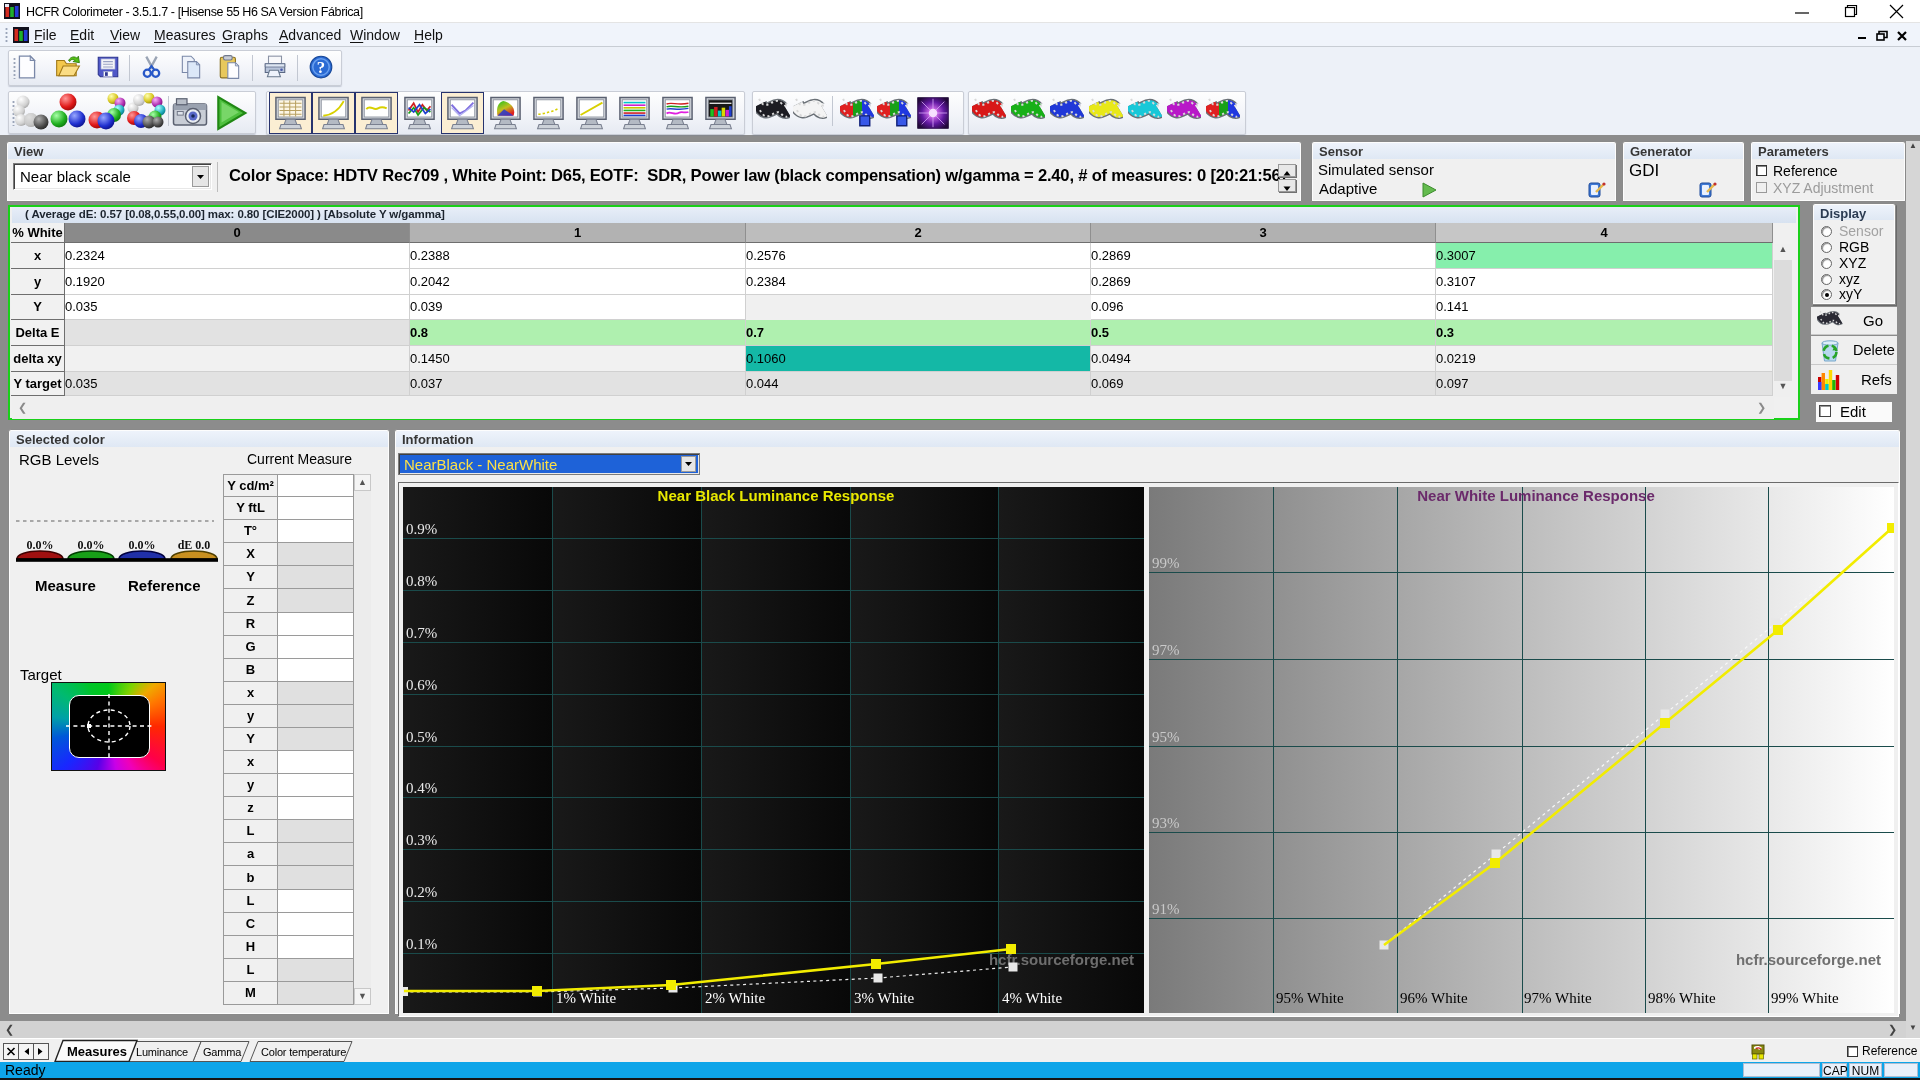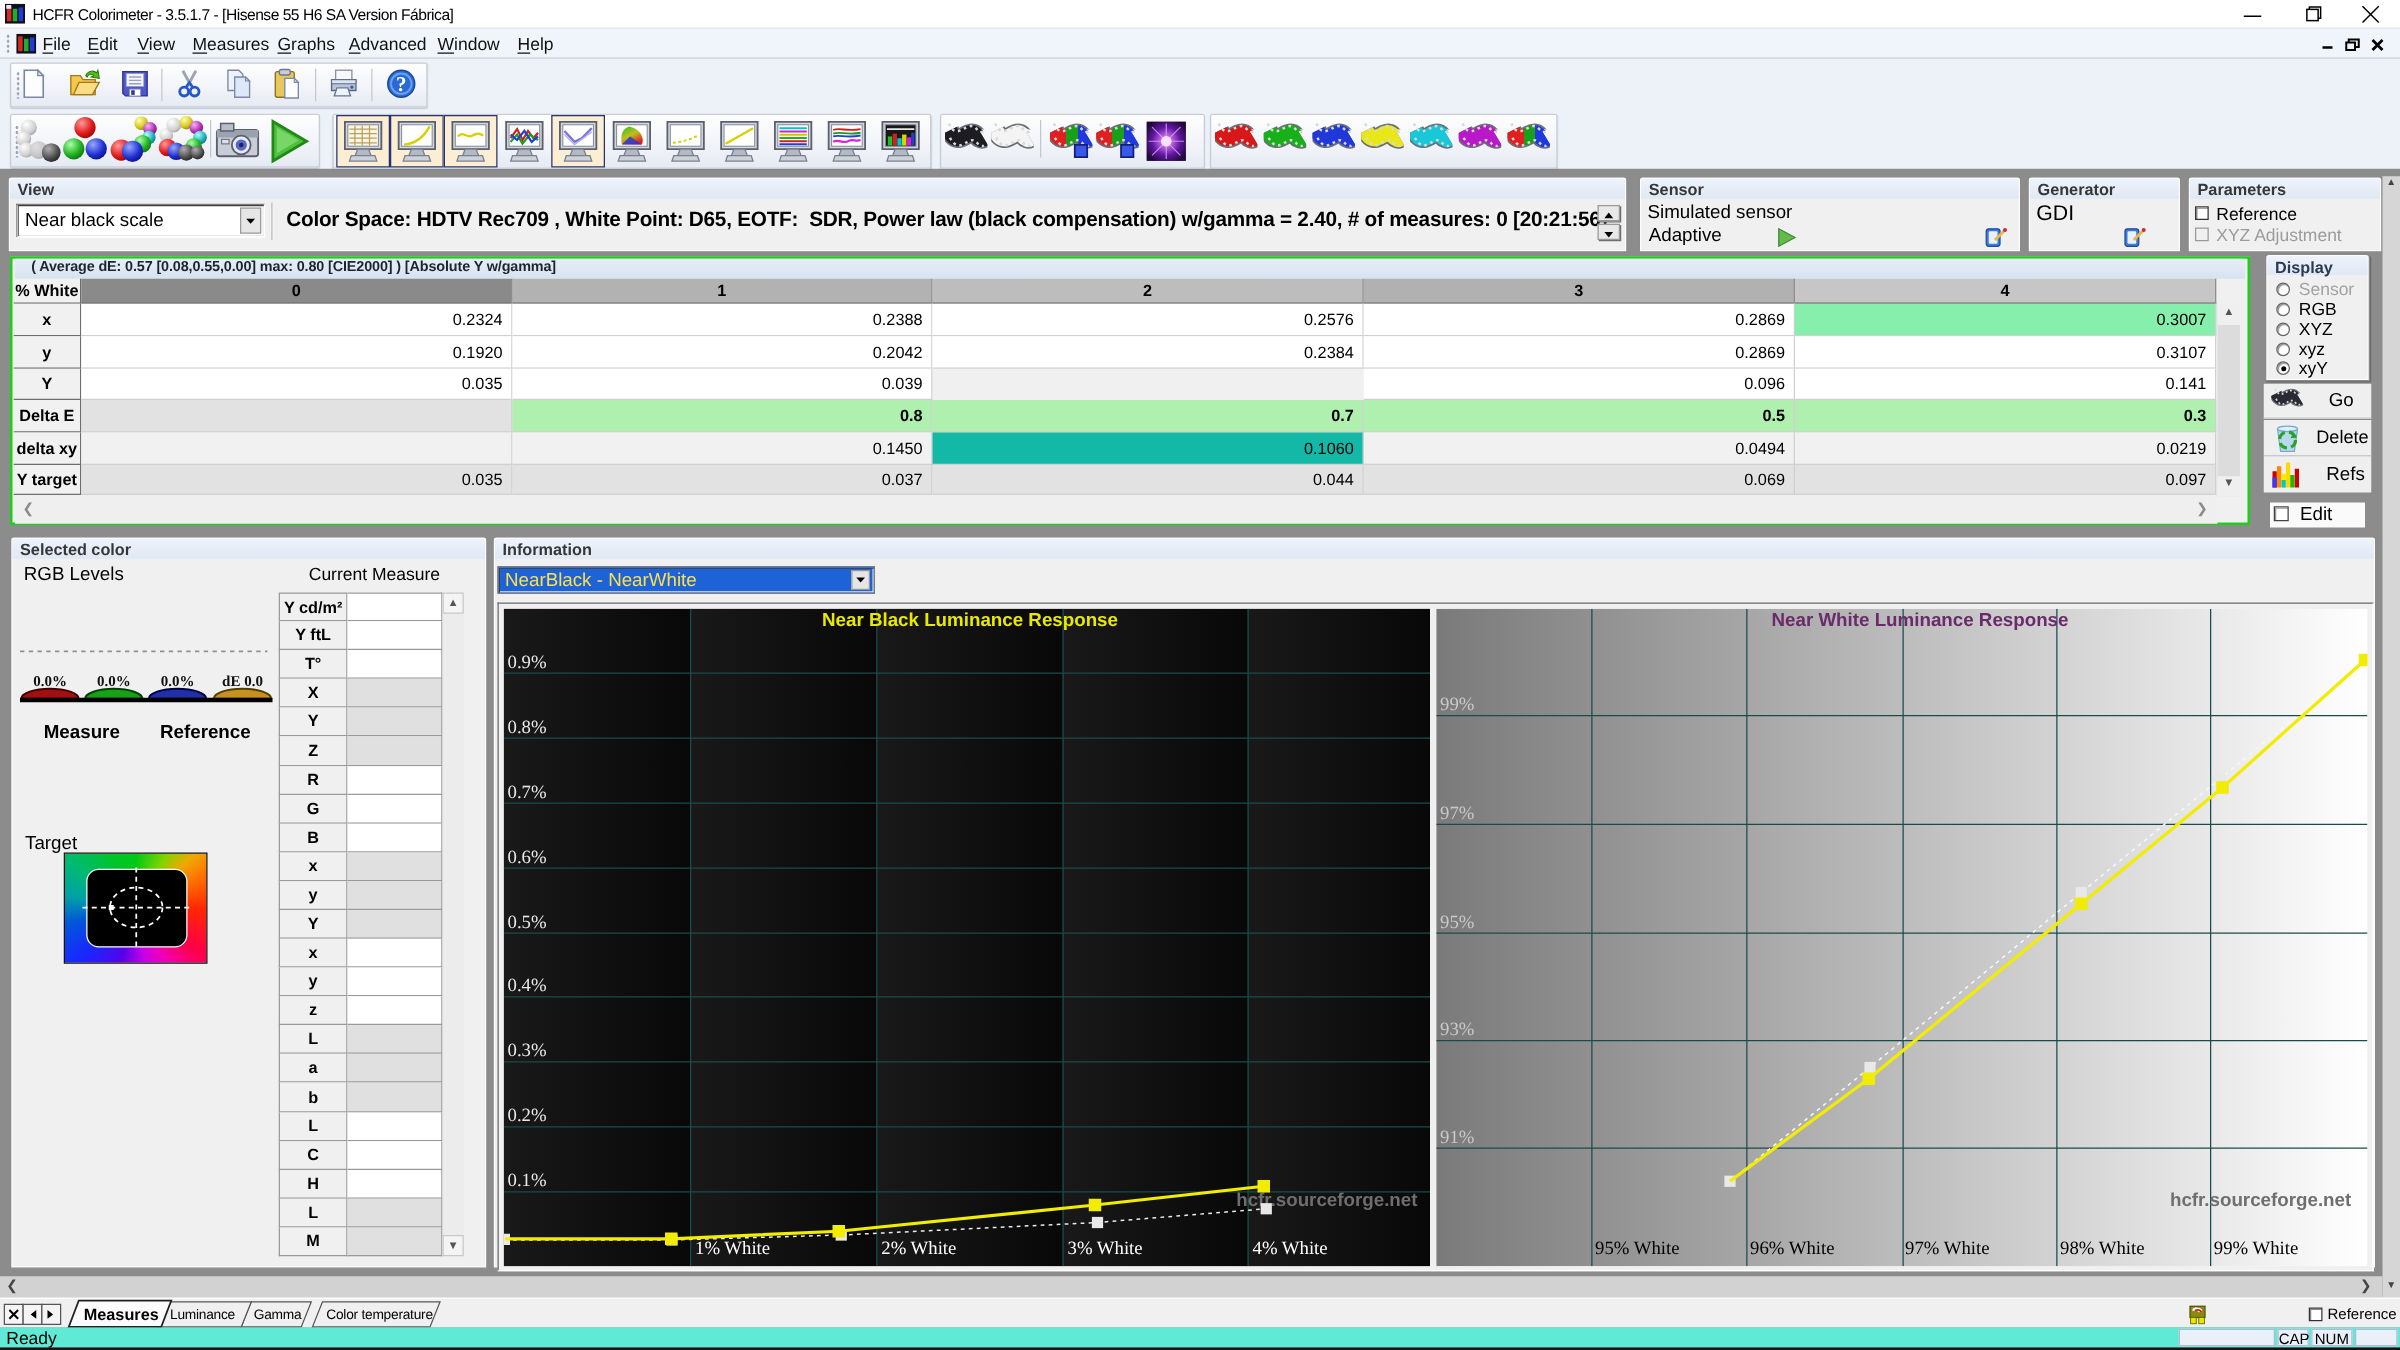--- a/index.html
+++ b/index.html
@@ -25,29 +25,29 @@
 
 .panel { position:absolute; background:#f0f0f0; border:1px solid #8a8a8a; box-shadow:inset 0 0 0 1px #fdfdfd; border-radius:3px 3px 0 0; }
 .pcap { position:absolute; left:1px; right:1px; top:1px; height:16px; background:linear-gradient(#eef3fb,#dfe8f4); border-radius:3px 3px 0 0; }
 .pcap span { position:absolute; left:6px; top:1px; font-size:13px; font-weight:bold; color:#363636; }
 
 #grid-frame { left:8px; top:205px; width:1792px; height:215px; border:2px solid #1ad01a; background:#f0f0f0; }
 #avg-strip { left:2px; top:0px; width:1784px; height:16px; background:linear-gradient(#e8eef8,#d7e2f0); font-size:11.5px; letter-spacing:-0.1px; font-weight:bold; color:#1c242e; padding-left:13px; padding-top:1px; }
 .trow { position:absolute; left:1px; width:1781px; }
 .tcell { position:absolute; top:0; height:100%; font-size:13px; overflow:hidden; }
 .thead { font-weight:bold; text-align:center; }
-.tval  { text-align:right; padding-right:7px; }
+.tval  { text-align:left; padding-right:7px; }
 .rowhdr { position:absolute; left:0px; width:54px; height:100%; background:#f1f1f1; font-size:13px; font-weight:bold; text-align:center; border-right:1px solid #6e6e6e; border-bottom:1px solid #6e6e6e; }
 
 .sbarrow { color:#4c4c4c; font-size:11px; line-height:1; }
 .radio { position:absolute; width:11px; height:11px; border-radius:50%; background:#fff; border:1px solid #666; box-shadow:inset 1px 1px 1px #909090; }
 .radio.on::after { content:""; position:absolute; left:2.5px; top:2.5px; width:4px; height:4px; border-radius:50%; background:#000; }
 
 #tabrow { left:0; top:1038px; width:1920px; height:24px; background:#f0f0f0; border-top:1px solid #ffffff; }
-#statusbar { left:0; top:1062px; width:1920px; height:16px; background:#5eead4; }
+#statusbar { left:0; top:1062px; width:1920px; height:16px; background:#0ea5e9; }
 .spane { position:absolute; top:1px; height:14px; background:#e9f0fa; border:1px solid #aebdd2; font-size:12px; text-align:center; color:#000; }
 </style>
 </head>
 <body>
 <svg width="0" height="0" style="position:absolute">
 <defs>
 <g id="film">
   <path d="M2.5,6 C8,17 13,3 18,9 C19.5,10.8 21,11 22,10.4" fill="none" stroke="#6a7076" stroke-width="11"></path>
   <path d="M2.5,6 C8,17 13,3 18,9 C19.5,10.8 21,11 22,10.4" fill="none" stroke="var(--fc,#c00)" stroke-width="9"></path>
   <path d="M2.2,2 C7,13 12.6,-1 17.8,5 C19.5,6.8 21,7 22,6.4" fill="none" stroke="#d8d8d8" stroke-width="1.4" stroke-dasharray="1.5 2.1"></path>

